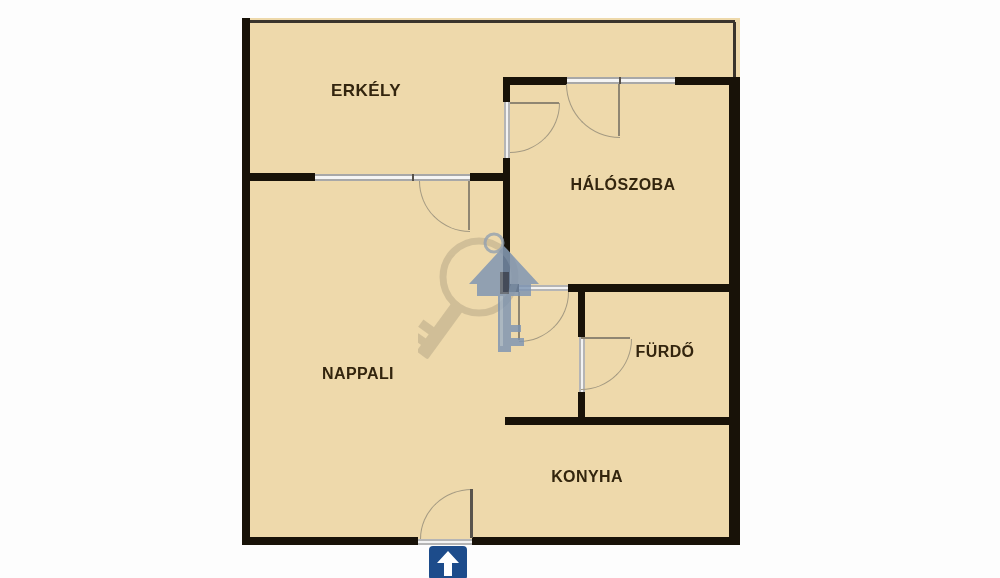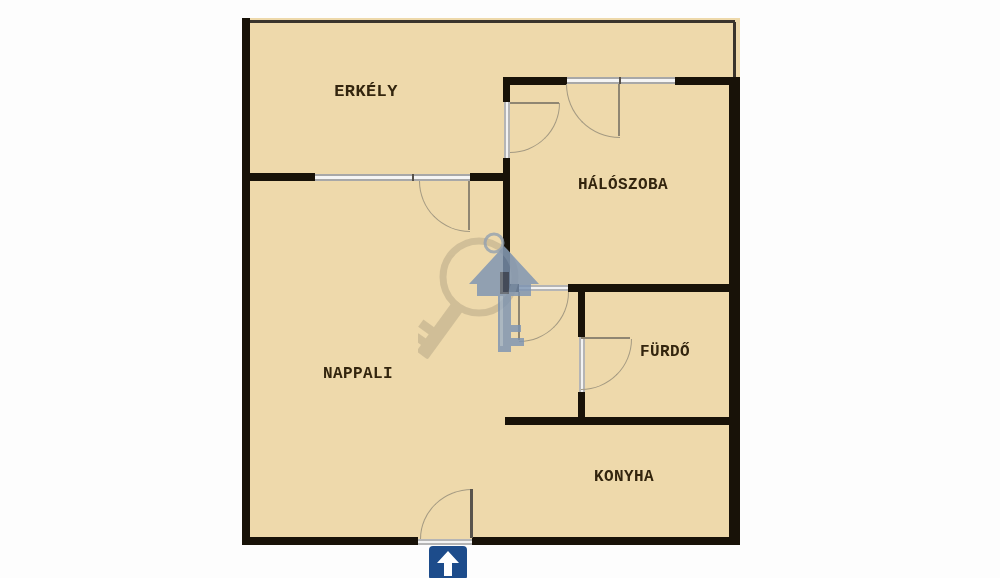--- a/index.html
+++ b/index.html
@@ -1,18 +1,18 @@
 <!DOCTYPE html>
 <html><head>
 <meta charset="utf-8">
 <style>
   html,body{margin:0;padding:0;background:#ffffff;}
   #canvas{
     position:relative;width:1000px;height:578px;background:#fdfdfd;
-    overflow:hidden;font-family:Liberation Mono, monospace;
+    overflow:hidden;font-family:Liberation Sans, sans-serif;
   }
   
   .floor{position:absolute;left:242px;top:18px;width:498px;height:527px;background:#eed9ab;}
   
   .wall{position:absolute;background:#181208;}
   .wall-left{left:242px;top:18px;width:8px;height:527px;}
   .wall-bottom-a{left:242px;top:537px;width:176px;height:8px;}
   .wall-bottom-b{left:472px;top:537px;width:268px;height:8px;}
   .wall-right{left:729px;top:77px;width:11px;height:468px;}
   .wall-bed-top-a{left:503px;top:77px;width:64px;height:8px;}
@@ -66,21 +66,21 @@
   .leaf-bedhall{left:518px;top:292px;width:2px;height:48px;}
   .leaf-bath{left:581px;top:337px;width:49px;height:2px;}
   .leaf-entry{left:470px;top:489px;width:3px;height:49px;background:#59544c;}
   
   .room-label{position:absolute;transform:translate(-50%,-50%);
     font-weight:bold;font-size:16px;letter-spacing:0.4px;color:#33250e;white-space:nowrap;}
   .lbl-erkely{left:366px;top:91px;}
   .lbl-haloszoba{left:623px;top:185px;}
   .lbl-nappali{left:358px;top:350px;margin-top:24px;}
   .lbl-furdo{left:665px;top:352px;}
-  .lbl-konyha{left:624px;top:477px;}
+  .lbl-konyha{left:587px;top:477px;}
   
   .watermark{position:absolute;left:418px;top:218px;width:144px;height:154px;}
   .entrance-sign{position:absolute;left:429px;top:546px;width:38px;height:34px;
     background:#1d4c8b;border-radius:4px;}
 </style>
 </head>
 <body>
 
 <div id="canvas">
 

